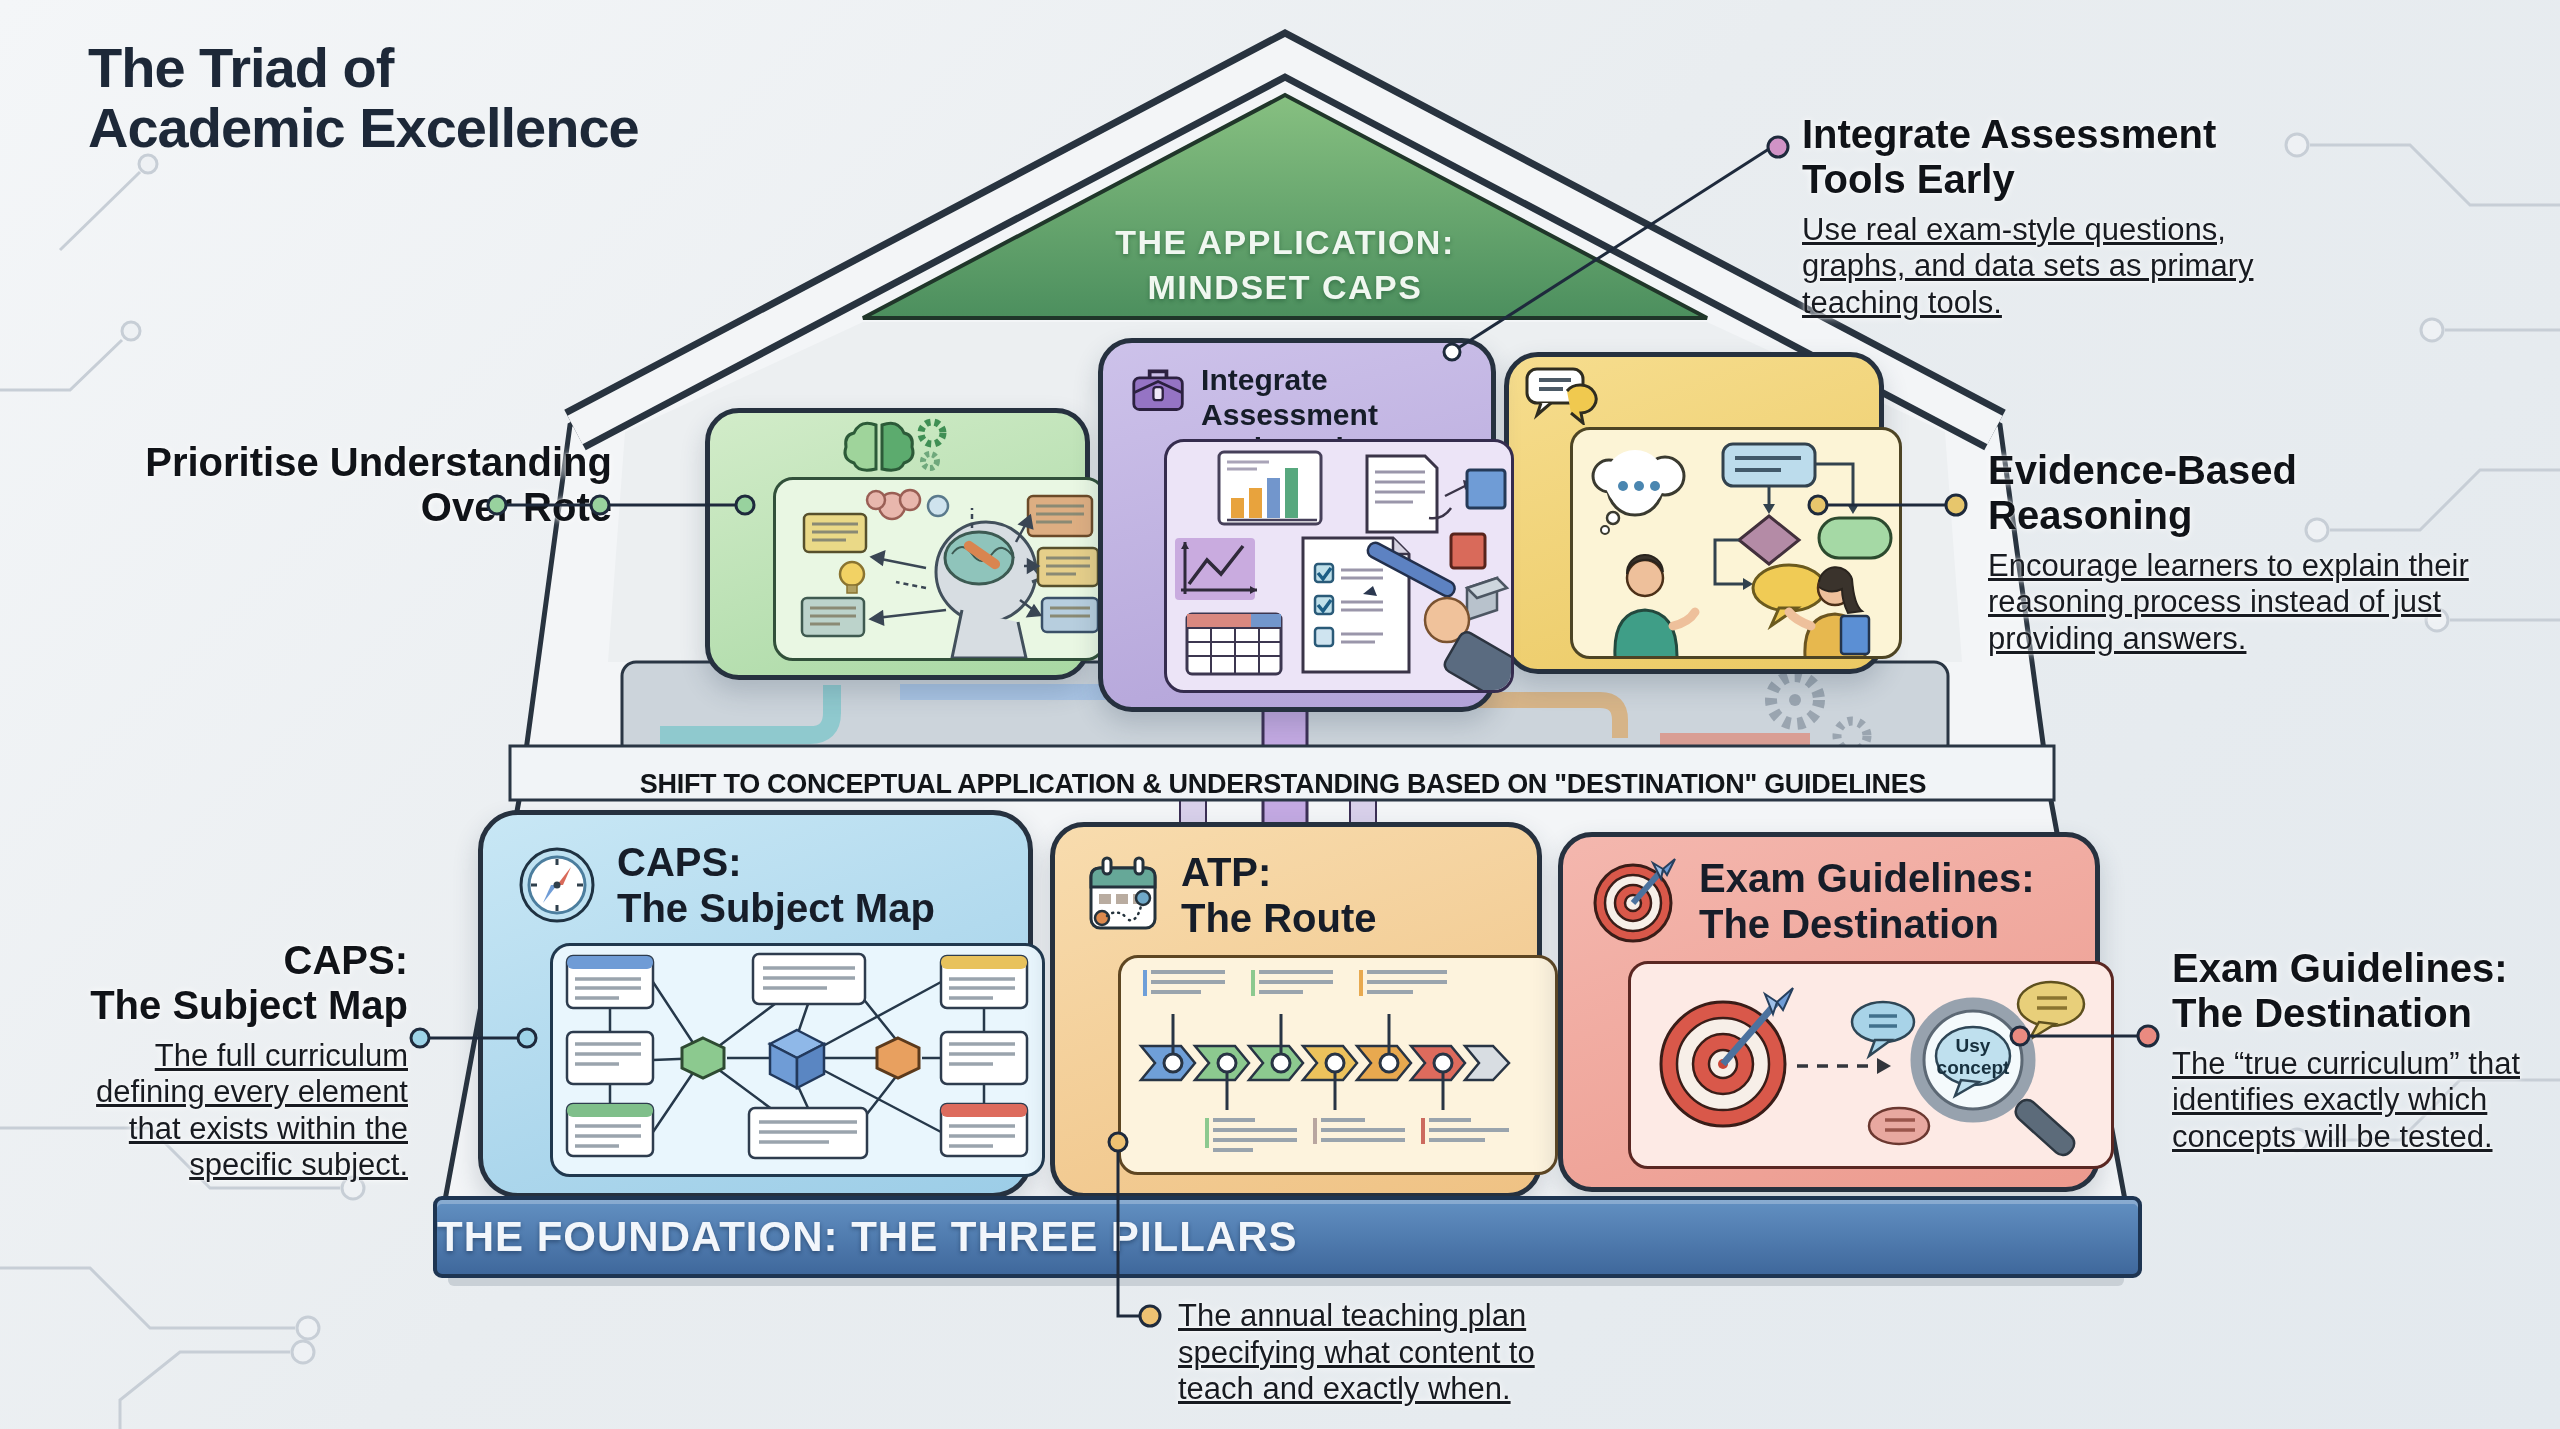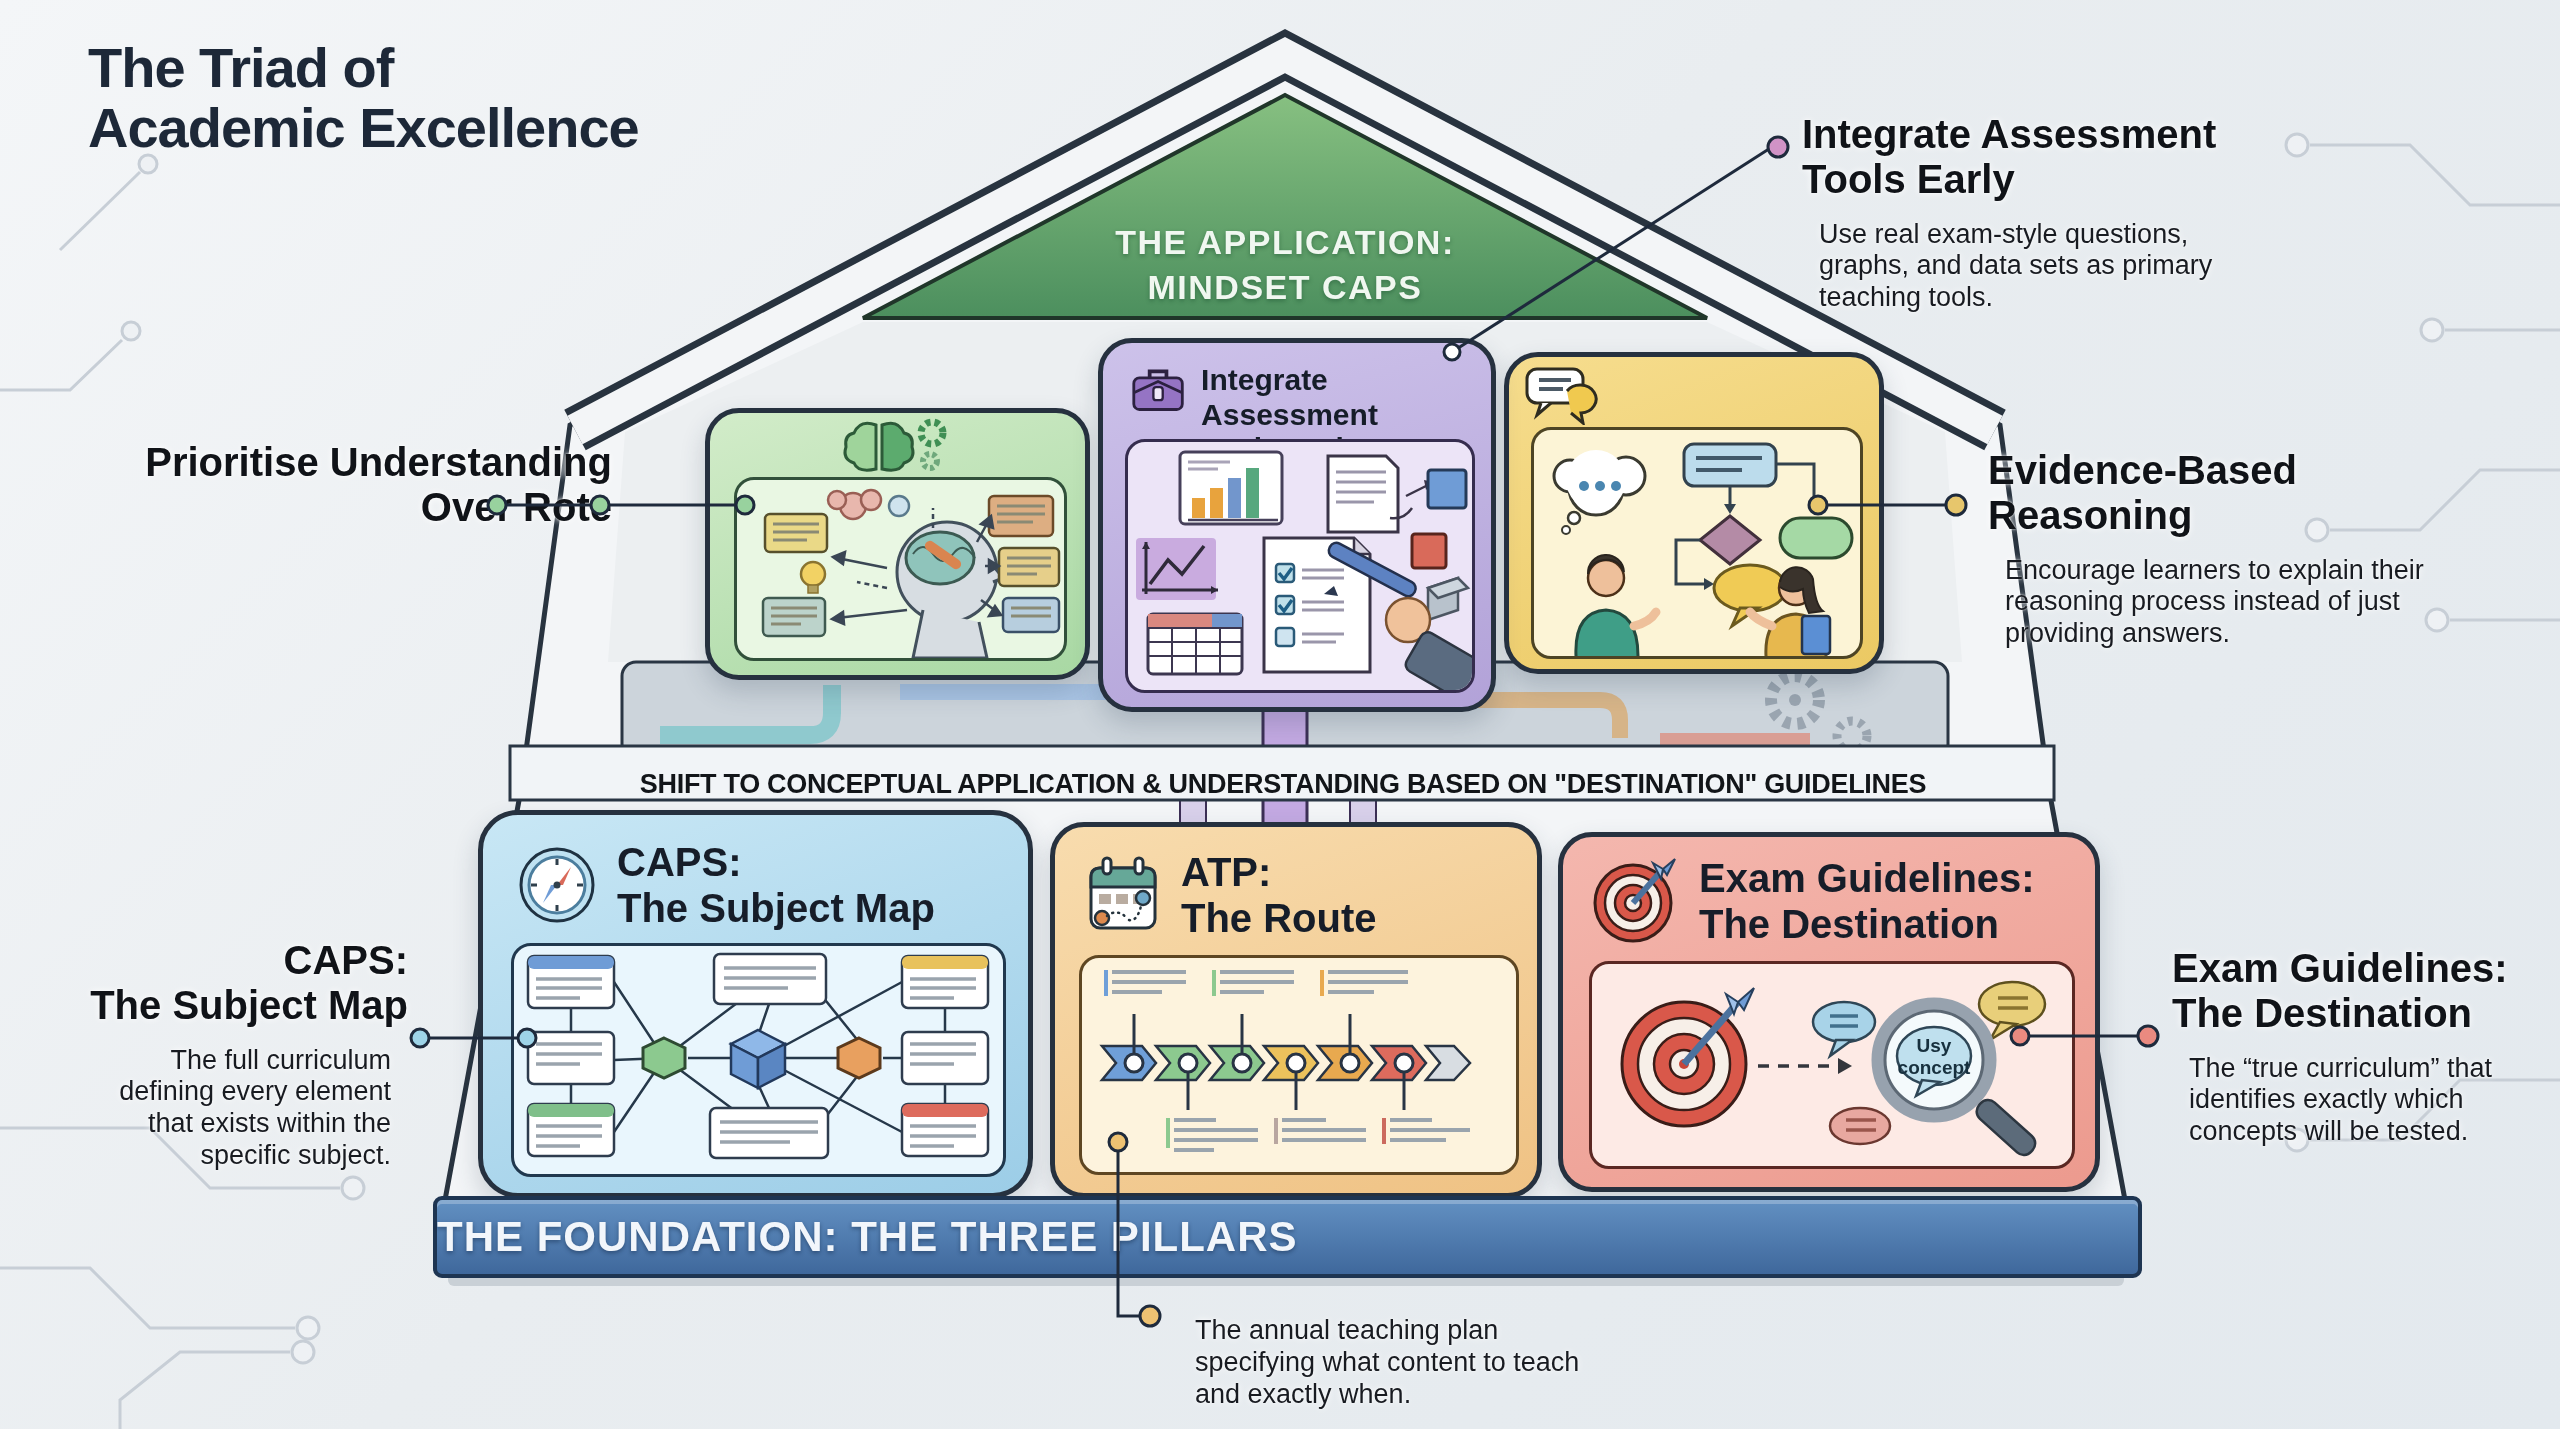--- a/index.html
+++ b/index.html
@@ -17,21 +17,21 @@
     font-size:56px;font-weight:bold;line-height:1.08;letter-spacing:-1px;color:#1d2838;}
 
   
   .roof-text{position:absolute;left:985px;top:220px;width:600px;z-index:6;text-align:center;
     font-size:34px;font-weight:bold;letter-spacing:1.5px;color:#f0f7f0;line-height:1.32;
     text-shadow:0 2px 4px rgba(20,70,40,.45);}
 
   
   .panel{position:absolute;border:5px solid #26313f;border-radius:34px;z-index:3;
     box-shadow:0 12px 26px rgba(40,60,80,.20);}
-  .panel .inner{position:absolute;border-radius:20px;overflow:hidden;}
+  .panel .inner{position:absolute;border-radius:20px;overflow:hidden;margin-left:39px;}
   .panel-title{font-weight:bold;color:#161d29;line-height:1.15;}
 
   .panel-green{left:705px;top:408px;width:375px;height:262px;
     background:linear-gradient(160deg,#d2ecc9,#a8d8a3);}
   .panel-green .inner{left:24px;top:64px;width:327px;height:178px;background:#e9f7e3;border:3px solid #31503a;}
 
   .panel-purple{left:1098px;top:338px;width:388px;height:364px;z-index:4;
     background:linear-gradient(165deg,#cdc2ea,#b2a2d8);}
   .panel-purple .inner{left:22px;top:96px;width:344px;height:248px;background:#ece4f7;border:3px solid #352c4e;}
   .panel-purple .hdr{position:absolute;left:28px;top:20px;display:flex;gap:16px;align-items:flex-start;}
@@ -64,21 +64,21 @@
     background:linear-gradient(180deg,#6290c2,#3f689c);border:4px solid #1e3552;border-radius:9px;
     box-shadow:inset 0 4px 0 rgba(255,255,255,.25);
     display:flex;align-items:center;justify-content:flex-start;}
   .foundation span{font-size:42px;font-weight:bold;letter-spacing:1px;color:#f2f6fb;
     text-shadow:0 2px 4px rgba(10,30,60,.45);}
 
   
   .note{position:absolute;z-index:8;
     text-shadow:0 0 7px rgba(255,255,255,.95),0 0 2px rgba(255,255,255,.9);}
   .note h3{margin:0 0 10px 0;font-size:40px;line-height:1.12;color:#101318;}
-  .note p{margin:17px;font-size:27px;line-height:1.18;color:#181b21;}
+  .note p{margin:0;font-size:31px;line-height:1.18;color:#181b21;text-decoration:underline;}
   .note-right{text-align:right;}
   .note-prioritise{left:112px;top:440px;width:500px;}
   .note-integrate{left:1802px;top:112px;width:500px;}
   .note-evidence{left:1988px;top:448px;width:490px;}
   .note-caps{left:66px;top:938px;width:342px;}
   .note-exam{left:2172px;top:946px;width:382px;}
   .note-atp{left:1178px;top:1298px;width:420px;}
 </style>
 </head>
 <body>

